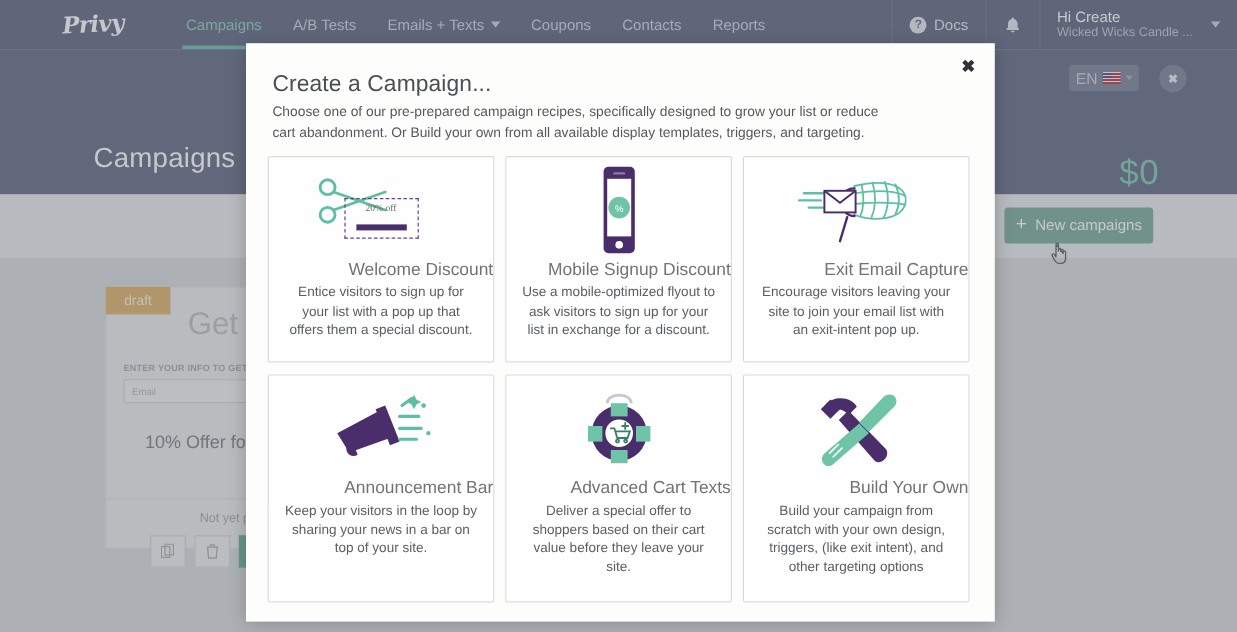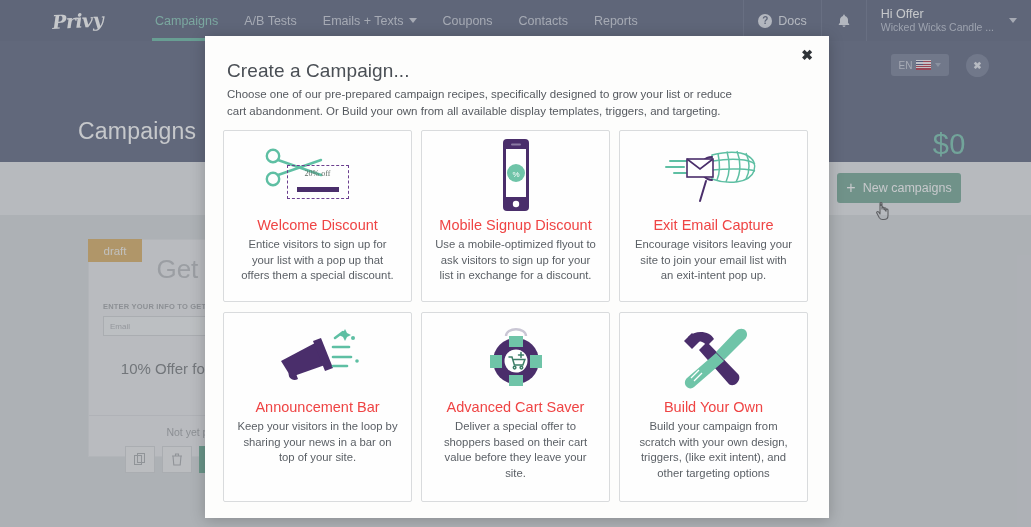--- a/index.html
+++ b/index.html
@@ -59,21 +59,21 @@
     position: absolute; left: 78px; top: 77px; color: #ffffff;
     font-size: 23px; font-weight: 300; letter-spacing: 0.2px;
   }
   .lang-pill {
     position: absolute; right: 82px; top: 13px; height: 22px; width: 58px;
     background: #6d7governments; border-radius: 3px;
   }
   .lang-pill {
     background: #6d7590; display: flex; align-items: center; justify-content: center; gap: 4px;
   }
-  .lang-text { color: #c9cdd9; font-size: 10px; }
+  .lang-text { color: #c9cdd9; font-size: 13px; }
   .flag { width: 15px; height: 10px; background: #b22234; position: relative; overflow: hidden; }
   .flag::before {
     content: ""; position: absolute; left: 0; top: 0; width: 7px; height: 5px; background: #3c3b6e;
   }
   .flag::after {
     content: ""; position: absolute; left: 0; top: 0; right: 0; bottom: 0;
     background: repeating-linear-gradient(to bottom, rgba(255,255,255,.95) 0 1.2px, transparent 1.2px 2.4px);
   }
   .lang-caret {
     width: 0; height: 0; border-left: 3px solid transparent; border-right: 3px solid transparent;
@@ -180,26 +180,26 @@
     font-size: 11.5px; line-height: 17px;
   }
 
   .grid {
     position: absolute; left: 18px; top: 94px; width: 588px;
     display: grid; grid-template-columns: repeat(3, 189px); gap: 10px 9px;
   }
   .card {
     background: #fefefe; border: 1px solid #d9dbdd; border-radius: 2px;
     height: 172px; position: relative; display: flex; flex-direction: column;
-    align-items: center;
+    align-items: flex-end;
   }
   .card.tall { height: 190px; }
   .card-icon { height: 88px; display: flex; align-items: center; justify-content: center; width: 100%; }
   .card-title {
-    color: #ef4444; font-size: 14.5px; margin-top: -2px; text-align: center;
+    color: #737373; font-size: 14.5px; margin-top: -2px; text-align: center;
   }
   .card-desc {
     color: #5a5f65; font-size: 11.3px; line-height: 15.5px; text-align: center;
     padding: 4px 13px 0 13px;
   }
 
   
   .coupon {
     position: absolute; left: 44px; top: 26px; width: 62px; height: 34px;
     border: 1.3px dashed #6b3f8f;
@@ -251,21 +251,21 @@
         </div>
         <div class="nav-sep"></div>
         <div class="bell-btn">
           <svg width="12" height="14" viewBox="0 0 12 14">
             <path d="M6 0.5c-.5 0-.9.4-.9.9v.5C3.3 2.3 2 3.9 2 5.8v3L.8 10.2v.7h10.4v-.7L10 8.8v-3c0-1.9-1.3-3.5-3.1-3.9v-.5c0-.5-.4-.9-.9-.9zM4.5 11.6c0 .8.7 1.4 1.5 1.4s1.5-.6 1.5-1.4z" fill="#dfe2ea"></path>
           </svg>
         </div>
         <div class="nav-sep"></div>
         <div class="user-box">
           <div>
-            <div class="user-name">Hi Offer</div>
+            <div class="user-name">Hi Create</div>
             <div class="user-sub">Wicked Wicks Candle ...</div>
           </div>
           <span class="caret-down"></span>
         </div>
       </div>
     </div>
 
     <div class="hero">
       <div class="hero-title">Campaigns</div>
 
@@ -439,21 +439,21 @@
             <rect x="14" y="36" width="12" height="13" fill="#6fc4a8"></rect>
             <rect x="54" y="36" width="12" height="13" fill="#6fc4a8"></rect>
             <g stroke="#3d7e68" stroke-width="1.5" fill="none" stroke-linecap="round">
               <path d="M33 38 h3 l2.4 8 h8.5 l2-5.6 h-11"></path>
               <circle cx="38.6" cy="48.6" r="1.3"></circle>
               <circle cx="45.4" cy="48.6" r="1.3"></circle>
               <path d="M45 33.5 v5 M42.5 36 h5"></path>
             </g>
           </svg>
         </div>
-        <div class="card-title">Advanced Cart Saver</div>
+        <div class="card-title">Advanced Cart Texts</div>
         <div class="card-desc">Deliver a special offer to shoppers based on their cart value before they leave your site.</div>
       </div>
 
       <div class="card tall">
         <div class="card-icon">
           <svg width="96" height="76" viewBox="0 0 96 76">
             <g fill="#4a2e6b">
               <path d="M22 18 C30 10, 44 12, 48 20 L41 27 C38 22, 31 21, 27 24 Z"></path>
               <path d="M18 22 L26 14 L34 22 L26 30 Z"></path>
               <path d="M33 31 L41 23 L72 55 C74 57, 74 61, 71 64 C68 67, 64 67, 62 64 Z"></path>

